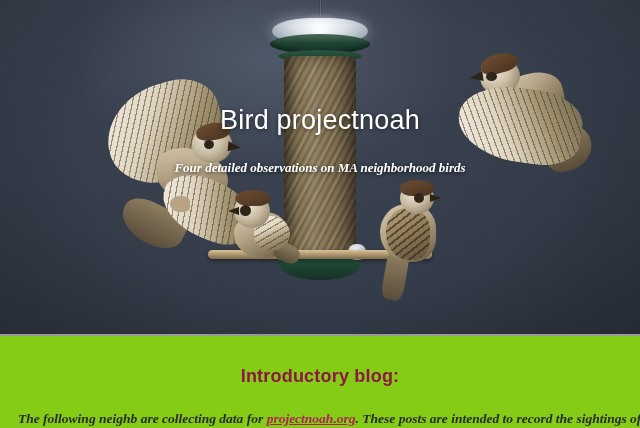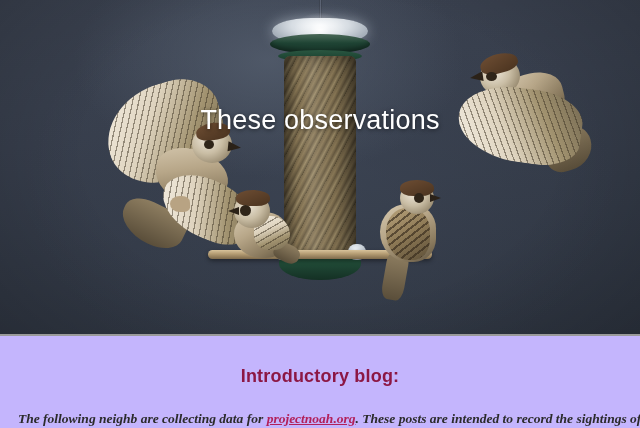--- a/index.html
+++ b/index.html
@@ -312,21 +312,21 @@
     position: absolute;
     left: 0; right: 0;
     bottom: 0;
     height: 2px;
     background: #9a9a9a;
   }
 
   
   .content {
     position: relative;
-    background: #c4b5fd;
+    background: #84cc16;
     height: 92px;
     padding-top: 0;
   }
   .content-inner {
     width: 100%;
   }
   .section-heading {
     margin: 0;
     padding-top: 30px;
     text-align: center;
@@ -413,21 +413,22 @@
       <div class="wing"></div>
       <div class="head"></div>
       <div class="cap"></div>
       <div class="cheek"></div>
       <div class="beak"></div>
     </div>
 
     <div class="hero-vignette"></div>
 
     <div class="hero-text">
-      <h1 class="hero-title">These observations</h1>
+      <h1 class="hero-title">Bird projectnoah</h1>
+      <p class="hero-subtitle">Four detailed observations on MA neighborhood birds</p>
     </div>
 
     <div class="hero-divider"></div>
   </header>
 
   <main class="content">
     <div class="content-inner">
       <h2 class="section-heading">Introductory blog:</h2>
 
       <p class="body-paragraph">

